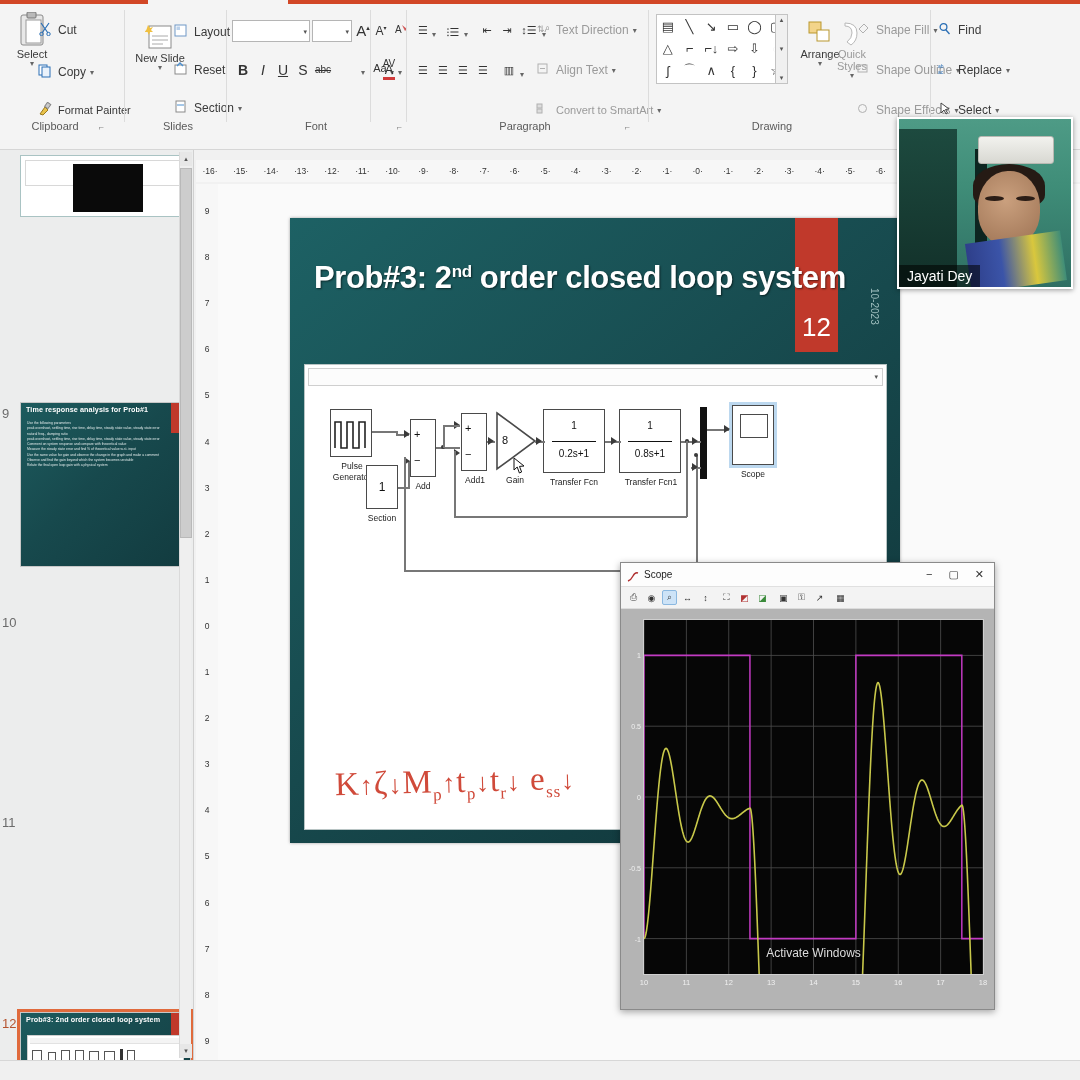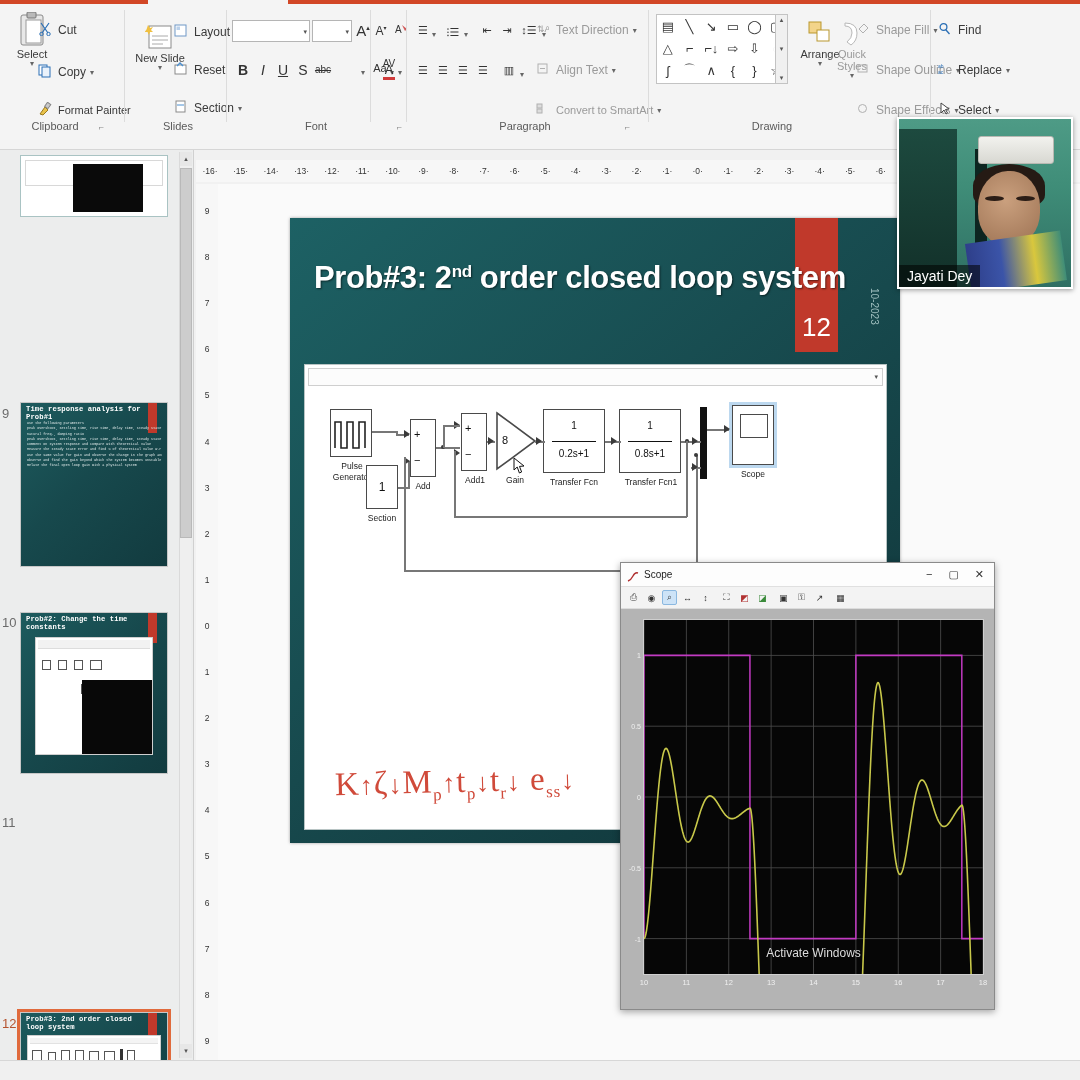--- a/index.html
+++ b/index.html
@@ -36,22 +36,22 @@
   .galbar { position:absolute; right:0; top:0; width:12px; height:100%;
      background:#f0f0f0; border-left:1px solid #c3c3c3;
      display:flex; flex-direction:column; justify-content:space-between; align-items:center;
      font-size:7px; color:#555; padding:1px 0;}
 
   
   .thumbpane { position:absolute; left:0; top:150px; width:194px; height:910px;
      background:#eceded; border-right:1px solid #d0d0d0; overflow:hidden; }
   .thumb { position:absolute; left:20px; width:148px; }
   .thumbnum { position:absolute; left:2px; font-size:13px; color:#6b6b6b; }
-  .slidebox { position:relative; width:148px; height:inherit; border:1px solid #c7c7c7;
-     background:linear-gradient(135deg,#1d5b5e 0%,#17494d 45%,#123b3f 100%); overflow:hidden;font-family:Liberation Mono, monospace; }
+  .slidebox { position:relative; width:171px; height:inherit; border:1px solid #c7c7c7;
+     background:linear-gradient(135deg,#1d5b5e 0%,#17494d 45%,#123b3f 100%); overflow:hidden; }
   .slidebox.sel { outline:3px solid #e06a3c; outline-offset:0px; }
   .sl-title { position:absolute; left:5px; top:3px; right:22px; color:#fff;
      font-size:7.2px; font-weight:bold; letter-spacing:.1px; line-height:1.1; }
   .sl-redband { position:absolute; right:10px; top:0; width:9px; height:30px; background:#c0392b; }
   .sl-bullets { position:absolute; left:6px; top:18px; right:5px; }
   .sl-bullets div { font-size:3.4px; color:#dfe9e9; line-height:1.55;
      white-space:nowrap; overflow:hidden; }
   .tbs-scroll { position:absolute; right:2px; top:2px; width:12px; height:906px; background:#efefef;
      border-left:1px solid #dadada;}
   .tbs-thumb { position:absolute; left:0; width:12px; background:#cdcdcd; border:1px solid #b9b9b9;}
@@ -481,35 +481,20 @@
           <div>Comment on system response and compare with theoretical value</div>
           <div>Measure the steady state error and find % of theoretical value w.r.t. input</div>
           <div>Use the same value for gain and observe the change in the graph and make a comment</div>
           <div>Observe and find the gain beyond which the system becomes unstable</div>
           <div>Relate the final open loop gain with a physical system</div>
         </div>
       </div>
     </div>
 
     <div class="thumbnum" style="top:465px;">10</div>
-    <div class="thumb" style="top:462px;height:162px;">
-      <div class="slidebox" style="height:162px;">
-        <div class="sl-redband"></div>
-        <div class="sl-title">Prob#2: Change the time constants</div>
-        <div style="position:absolute;left:14px;top:24px;width:118px;height:118px;background:#fff;border:1px solid #cfcfcf;">
-          <div style="position:absolute;left:2px;top:2px;right:2px;height:9px;background:#f2f2f2;border-bottom:1px solid #ddd;"></div>
-          <div style="position:absolute;left:6px;top:22px;width:9px;height:10px;border:1px solid #555;"></div>
-          <div style="position:absolute;left:22px;top:22px;width:9px;height:10px;border:1px solid #555;"></div>
-          <div style="position:absolute;left:38px;top:22px;width:9px;height:10px;border:1px solid #555;"></div>
-          <div style="position:absolute;left:54px;top:22px;width:12px;height:10px;border:1px solid #555;"></div>
-          <div style="position:absolute;left:45px;top:46px;width:12px;height:10px;border:1px solid #555;"></div>
-          <div style="position:absolute;left:46px;top:42px;width:70px;height:74px;background:#080808;"></div>
-        </div>
-      </div>
-    </div>
 
     <div class="thumbnum" style="top:665px;">11</div>
 
     <div class="thumbnum" style="top:866px;color:#b5532f;">12</div>
     <div class="thumb" style="top:862px;height:165px;">
       <div class="slidebox sel" style="height:165px;">
         <div class="sl-redband"></div>
         <div class="sl-title">Prob#3: 2nd order closed loop system</div>
         <div style="position:absolute;left:6px;top:22px;right:6px;bottom:8px;background:#fff;border:1px solid #cfcfcf;">
           <div style="position:absolute;left:2px;top:2px;right:2px;height:6px;background:#f4f4f4;border-bottom:1px solid #e2e2e2;"></div>

